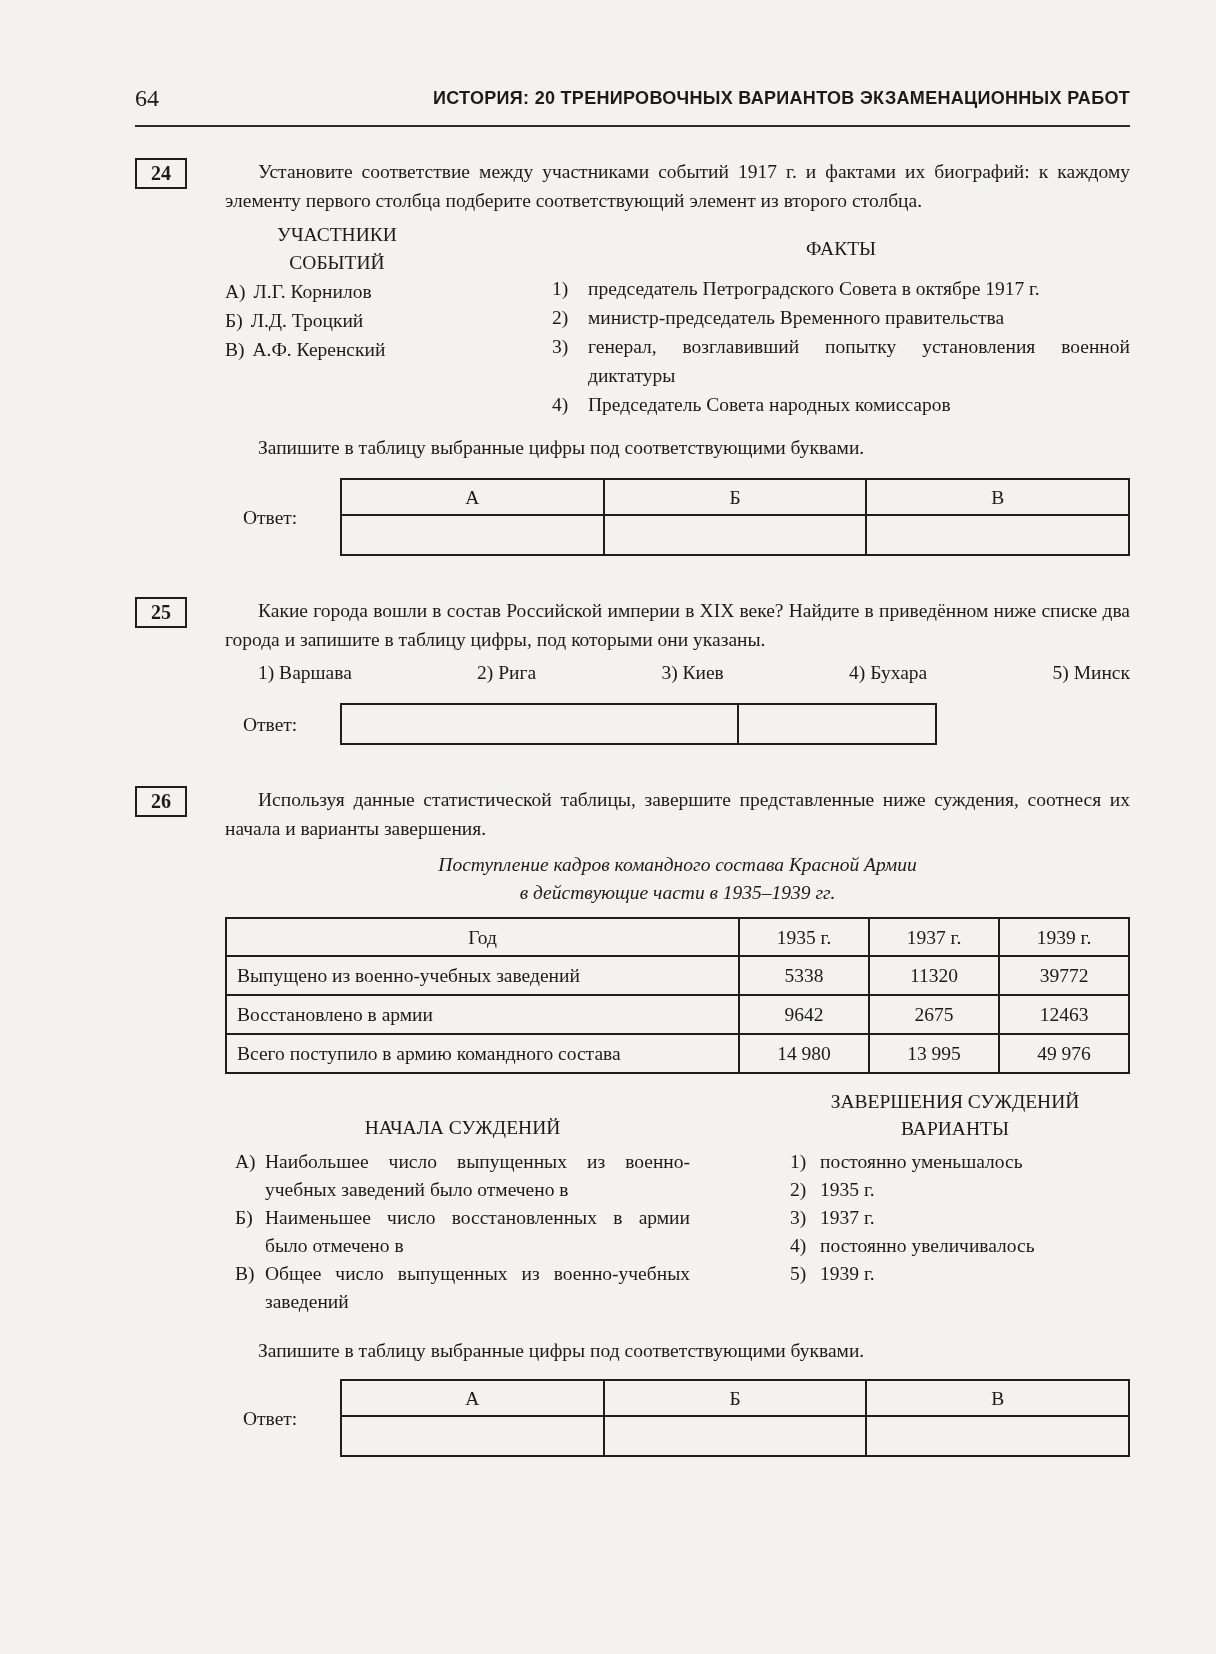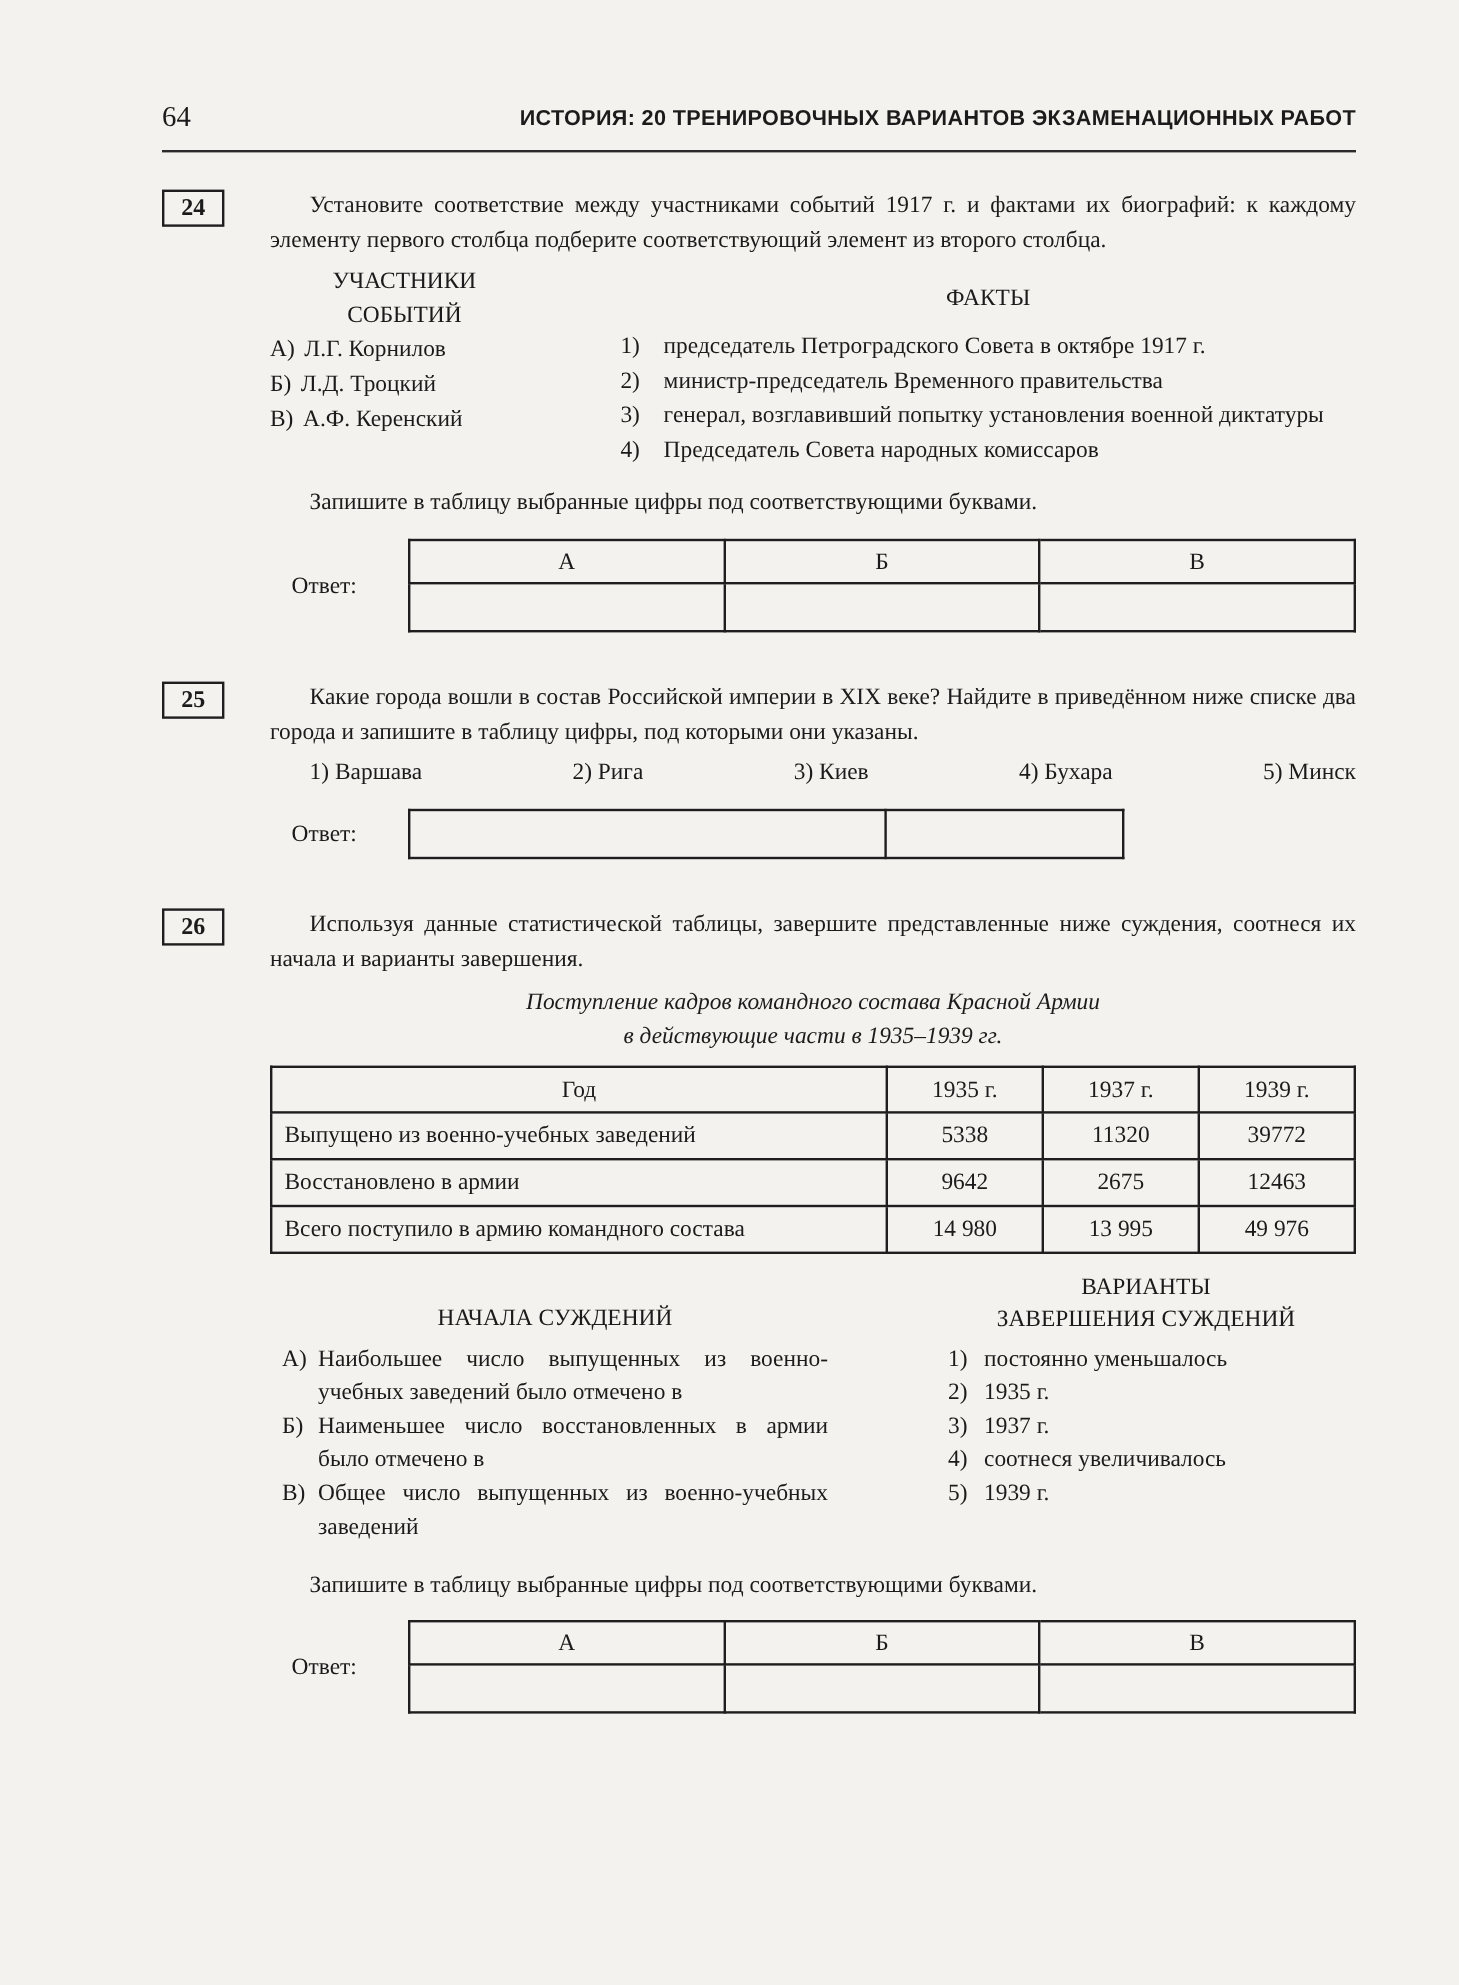--- a/index.html
+++ b/index.html
@@ -37,21 +37,21 @@
     width:52px; height:31px;
     border:2px solid #1e1e1e;
     display:flex; align-items:center; justify-content:center;
     font-weight:bold; font-size:20px;
   }
   .prompt { text-align:justify; text-indent:33px; }
   .instruction { text-indent:33px; margin-top:14px; }
   
   .match { display:flex; margin-top:6px; }
   .mcol-left { width:292px; flex-shrink:0; }
-  .mcol-right { flex:1; }
+  .mcol-right { flex:1;margin-left:35px; }
   .col-title { text-align:center; line-height:28px; }
   .mcol-left .col-title { width:224px; }
   .mcol-right .facts-title { margin-top:14px; margin-bottom:11px; }
   .pitem { line-height:29px; }
   .pitem .item-num { margin-right:8px; }
   .hang { position:relative; padding-left:36px; text-align:justify; line-height:29px; }
   .hang .item-num { position:absolute; left:0; }
   
   .answer { display:flex; align-items:center; margin-top:16px; }
   .answer-label { width:115px; padding-left:18px; flex-shrink:0; }
@@ -220,34 +220,34 @@
           <span class="item-num">А)</span><span>Наибольшее число выпущенных из военно-учебных заведений было отмечено в</span>
         </div>
         <div class="jitem">
           <span class="item-num">Б)</span><span>Наименьшее число восстановленных в армии было отмечено в</span>
         </div>
         <div class="jitem">
           <span class="item-num">В)</span><span>Общее число выпущенных из военно-учебных заведений</span>
         </div>
       </div>
       <div class="jright">
+        <div class="col-title">ЗАВЕРШЕНИЯ СУЖДЕНИЙ</div>
         <div class="col-title">ВАРИАНТЫ</div>
-        <div class="col-title">ЗАВЕРШЕНИЯ СУЖДЕНИЙ</div>
         <div class="jitems">
           <div class="jitem">
             <span class="item-num">1)</span><span>постоянно уменьшалось</span>
           </div>
           <div class="jitem">
             <span class="item-num">2)</span><span>1935 г.</span>
           </div>
           <div class="jitem">
             <span class="item-num">3)</span><span>1937 г.</span>
           </div>
           <div class="jitem">
-            <span class="item-num">4)</span><span>соотнеся увеличивалось</span>
+            <span class="item-num">4)</span><span>постоянно увеличивалось</span>
           </div>
           <div class="jitem">
             <span class="item-num">5)</span><span>1939 г.</span>
           </div>
         </div>
       </div>
     </div>
 
     <p class="instruction" style="margin-top:20px;">Запишите в таблицу выбранные цифры под соответствующими буквами.</p>
 

